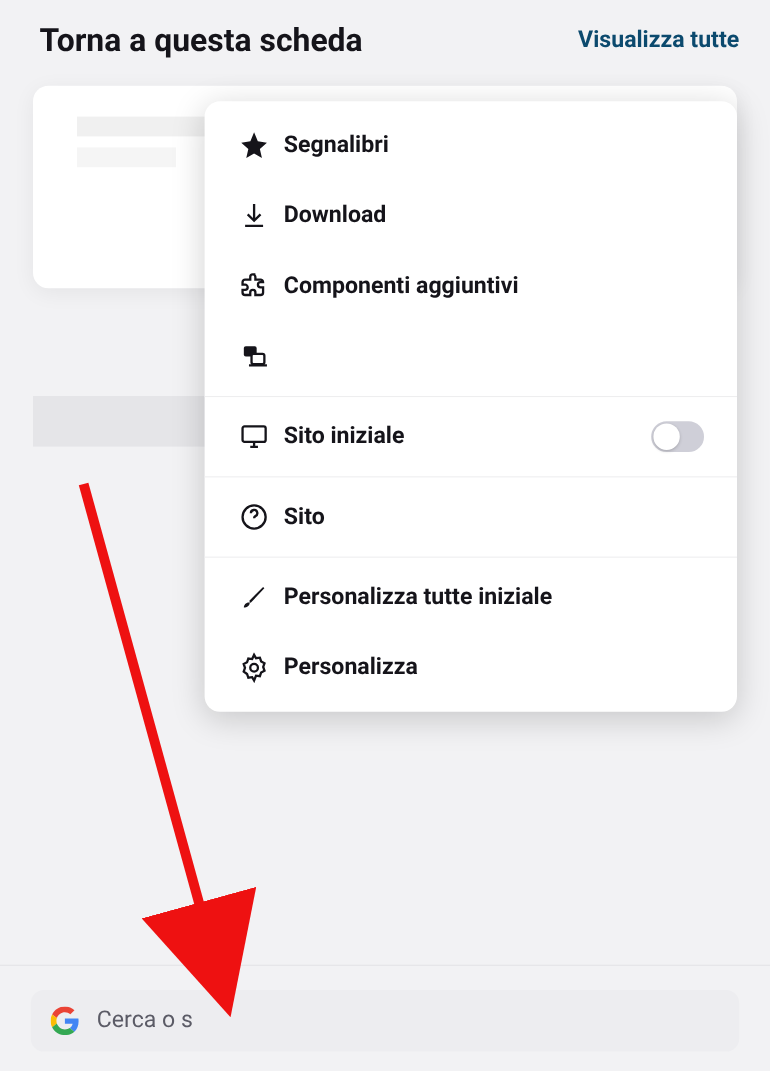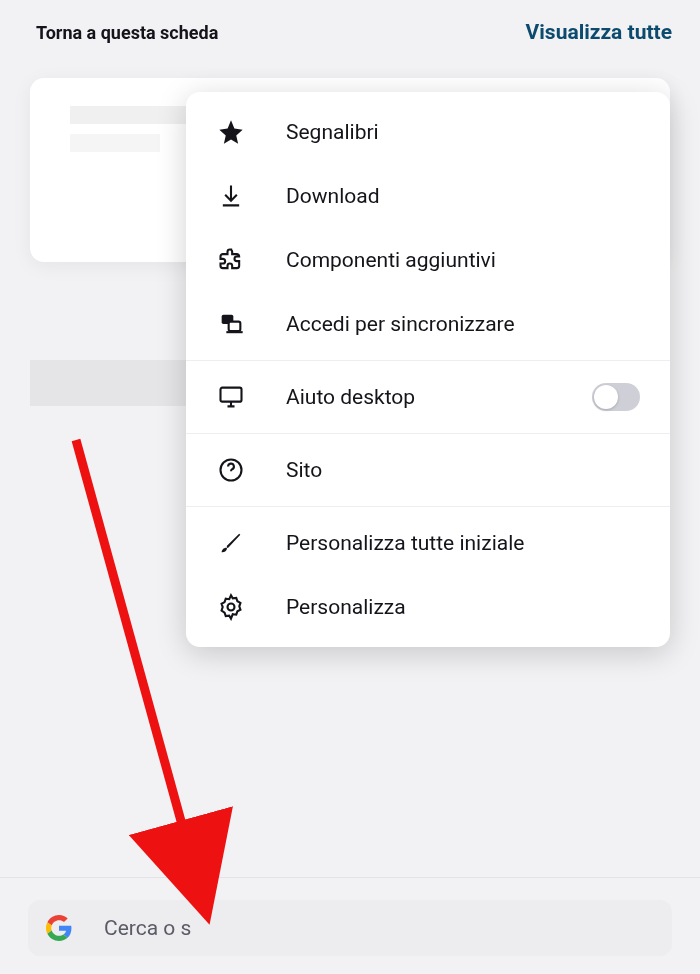--- a/index.html
+++ b/index.html
@@ -15,21 +15,21 @@
   }
 
   
   .header {
     display: flex;
     justify-content: space-between;
     align-items: center;
     padding: 20px 28px 18px 36px;
   }
   .header-title {
-    font-size: 18px;
+    font-size: 29px;
     font-weight: 700;
     color: #15141a;
   }
   .header-link {
     font-size: 21px;
     font-weight: 700;
     color: #0c4a6e;
   }
 
   
@@ -72,21 +72,21 @@
     position: absolute;
     bottom: 18px;
     left: 28px;
     right: 28px;
     height: 56px;
     background: #ededf0;
     border-radius: 12px;
     display: flex;
     align-items: center;
     padding: 0 18px;
-    gap: 32px;
+    gap: 16px;
   }
   .g-logo {
     width: 26px;
     height: 26px;
     display: inline-block;
     position: relative;
   }
   .g-logo svg { width: 26px; height: 26px; }
   .search-text {
     font-size: 21px;
@@ -110,22 +110,23 @@
     left: 186px;
     right: 30px;
     background: #fff;
     border-radius: 14px;
     box-shadow: 0 6px 30px rgba(0,0,0,0.18);
     padding: 8px 0;
   }
   .menu-item {
     display: flex;
     align-items: center;
-    gap: 40px;
+    gap: 12px;
     padding: 17px 30px;
+    font-weight: bold;
   }
   .menu-item .icon-wrap {
     width: 30px;
     height: 30px;
     display: flex;
     align-items: center;
     justify-content: center;
   }
   .menu-item .icon-wrap svg {
     width: 28px;
@@ -237,33 +238,32 @@
   </div>
 
   <div class="menu-item">
     <span class="icon-wrap">
       <svg viewBox="0 0 24 24">
         <rect class="filled" fill="#15141a" stroke="none" x="4" y="4" width="10" height="8" rx="1.5"></rect>
         <rect x="10" y="10" width="10" height="8" rx="1.5" fill="#fff"></rect>
         <path d="M8 19h14"></path>
       </svg>
     </span>
-    <span class="menu-label">Accedi per sincronizzare</span>
   </div>
 
   <div class="menu-divider"></div>
 
   <div class="menu-item">
     <span class="icon-wrap">
       <svg viewBox="0 0 24 24">
           <rect x="3" y="4" width="18" height="12" rx="1.5"></rect>
           <path d="M9 20h6M12 16v4"></path>
         </svg>
     </span>
-    <span class="menu-label">Aiuto desktop</span>
+    <span class="menu-label">Sito iniziale</span>
     <span class="toggle"></span>
   </div>
 
   <div class="menu-divider"></div>
 
 
   <div class="menu-item">
     <span class="icon-wrap">
       <svg viewBox="0 0 24 24">
           <circle cx="12" cy="12" r="9"></circle>

